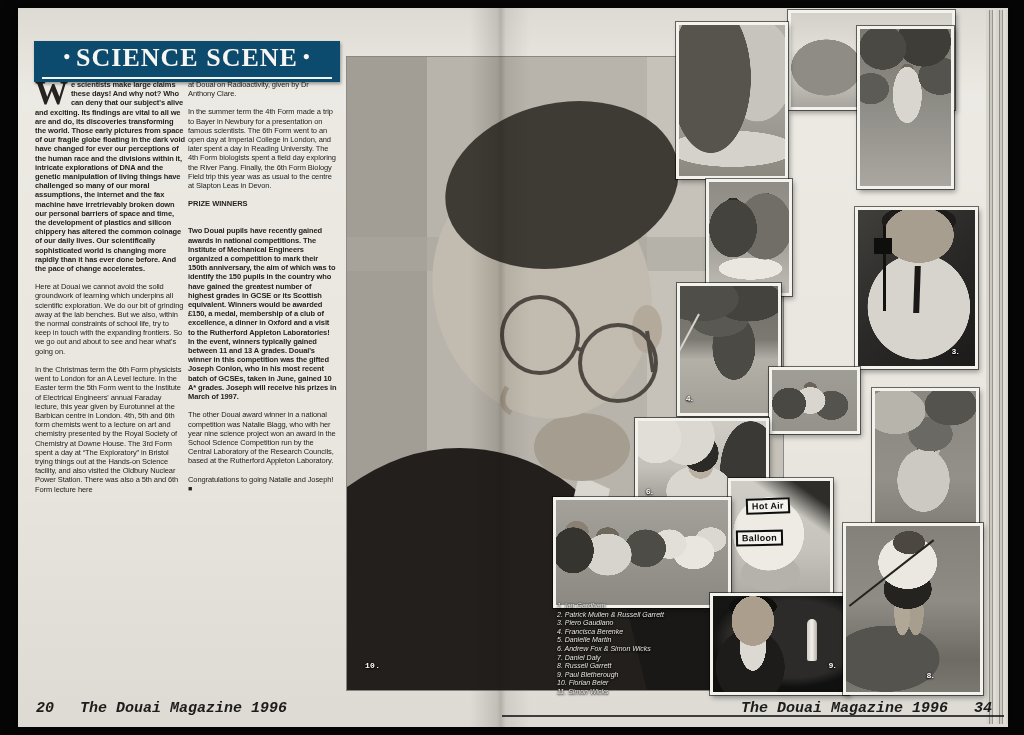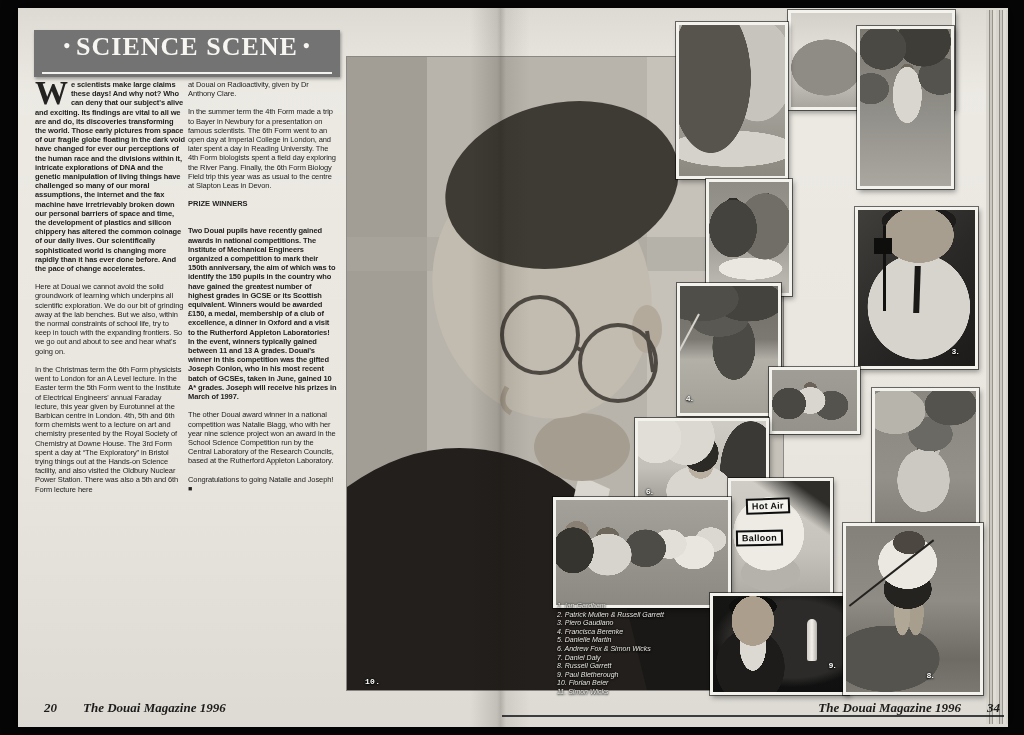--- a/index.html
+++ b/index.html
@@ -9,55 +9,55 @@
   
   .spread{position:absolute;left:18px;top:8px;width:990px;height:719px;background:#e9e6df;
           background-image:linear-gradient(180deg,rgba(0,0,0,.05),rgba(255,255,255,.15) 12%,rgba(255,255,255,0) 60%,rgba(0,0,0,.05));
           box-shadow:0 0 14px rgba(0,0,0,.8);}
   .page-edges{position:absolute;left:986px;top:10px;width:22px;height:714px;
           background:repeating-linear-gradient(90deg,#d8d5ce 0 3px,#8e8b83 3px 4px,#cbc8c1 4px 6px,#97948c 6px 7px,#e0ddd6 7px 10px);}
   .gutter{position:absolute;left:470px;top:8px;width:60px;height:719px;z-index:35;pointer-events:none;
           background:linear-gradient(90deg,rgba(25,22,16,0) 0%,rgba(25,22,16,.14) 45%,rgba(25,22,16,.22) 51%,rgba(25,22,16,.08) 60%,rgba(25,22,16,0) 100%);}
 
   
-  .banner{position:absolute;left:34px;top:30px;width:306px;height:47px;background:#737373;z-index:5;
+  .banner{position:absolute;left:34px;top:41px;width:306px;height:41px;background:#0c4a6e;z-index:5;
           box-shadow:1px 2px 3px rgba(0,0,0,.35);}
   .banner-line{text-align:center;padding-top:2px;color:#f7f6f2;
           font-family:"Liberation Serif",serif;font-weight:bold;font-size:26px;letter-spacing:1px;white-space:nowrap;}
   .banner-line .bullet{font-size:19px;vertical-align:3px;padding:0 5px;}
   .banner-rule{position:absolute;left:8px;right:8px;bottom:3px;height:2px;background:#f2f2ee;}
 
   
   .col{position:absolute;top:80px;z-index:4;color:#242322;font-size:7.5px;line-height:9.2px;letter-spacing:-0.1px;}
   #col1{left:35px;width:150px;}
   #col2{left:188px;width:149px;}
   .p{margin:0 0 9px 0;}
   .pb{font-weight:bold;}
   .heading{font-weight:bold;margin-bottom:18px;letter-spacing:0;}
   .dropcap{float:left;font-family:"Liberation Serif",serif;font-weight:bold;font-size:33px;line-height:25px;padding:1px 3px 0 0;}
   .endmark{display:inline-block;font-size:7px;}
 
   
   .footer{position:absolute;top:700px;z-index:36;display:flex;align-items:baseline;
-          font-family:Liberation Serif, serif;font-style:italic;font-weight:bold;font-size:13px;color:#1d1c1a;margin-left:8px;}
+          font-family:Liberation Mono, monospace;font-style:italic;font-weight:bold;font-size:15px;color:#1d1c1a;}
   #footerL{left:36px;width:320px;gap:26px;}
   #footerR{left:620px;width:372px;justify-content:flex-end;gap:26px;}
   .rule-right{position:absolute;left:502px;top:715px;width:502px;height:2px;background:#14141a;opacity:.8;z-index:36;}
 
   
   .photo{position:absolute;box-sizing:border-box;border:3px solid #f4f2ec;overflow:hidden;
          box-shadow:0 0 0 1px rgba(0,0,0,.55),2px 3px 5px rgba(0,0,0,.35);}
   .photo.noframe{border:none;box-shadow:0 0 0 1px rgba(0,0,0,.4);}
   .photo svg{display:block;width:100%;height:100%;}
   .num{position:absolute;color:#fff;font-weight:bold;font-size:8px;letter-spacing:.3px;
        text-shadow:0 0 2px #000,0 1px 2px #000;z-index:3;}
   .shape{position:absolute;}
 
   #ph10{left:347px;top:57px;width:436px;height:633px;z-index:2;}
-  #ph10 .num{left:18px;bottom:4px;font-family:Liberation Mono, monospace;}
+  #ph10 .num{left:18px;bottom:20px;font-family:Liberation Mono, monospace;}
   #ph11{left:35px;top:533px;width:309px;height:161px;z-index:2;}
   #ph11 .num{right:18px;bottom:8px;}
 
   #phFair{left:788px;top:10px;width:167px;height:100px;z-index:3;
     background:
       radial-gradient(22% 30% at 22% 58%,#8f8c85 0 99%,transparent 100%),
       radial-gradient(18% 26% at 66% 54%,#7c7a73 0 99%,transparent 100%),
       linear-gradient(0deg,#a9a69f 0%,#cfccc5 40%,#e2dfd8 62%,#d3d0c9 100%);}
   #phBoards{left:676px;top:22px;width:112px;height:157px;z-index:4;
     background:

